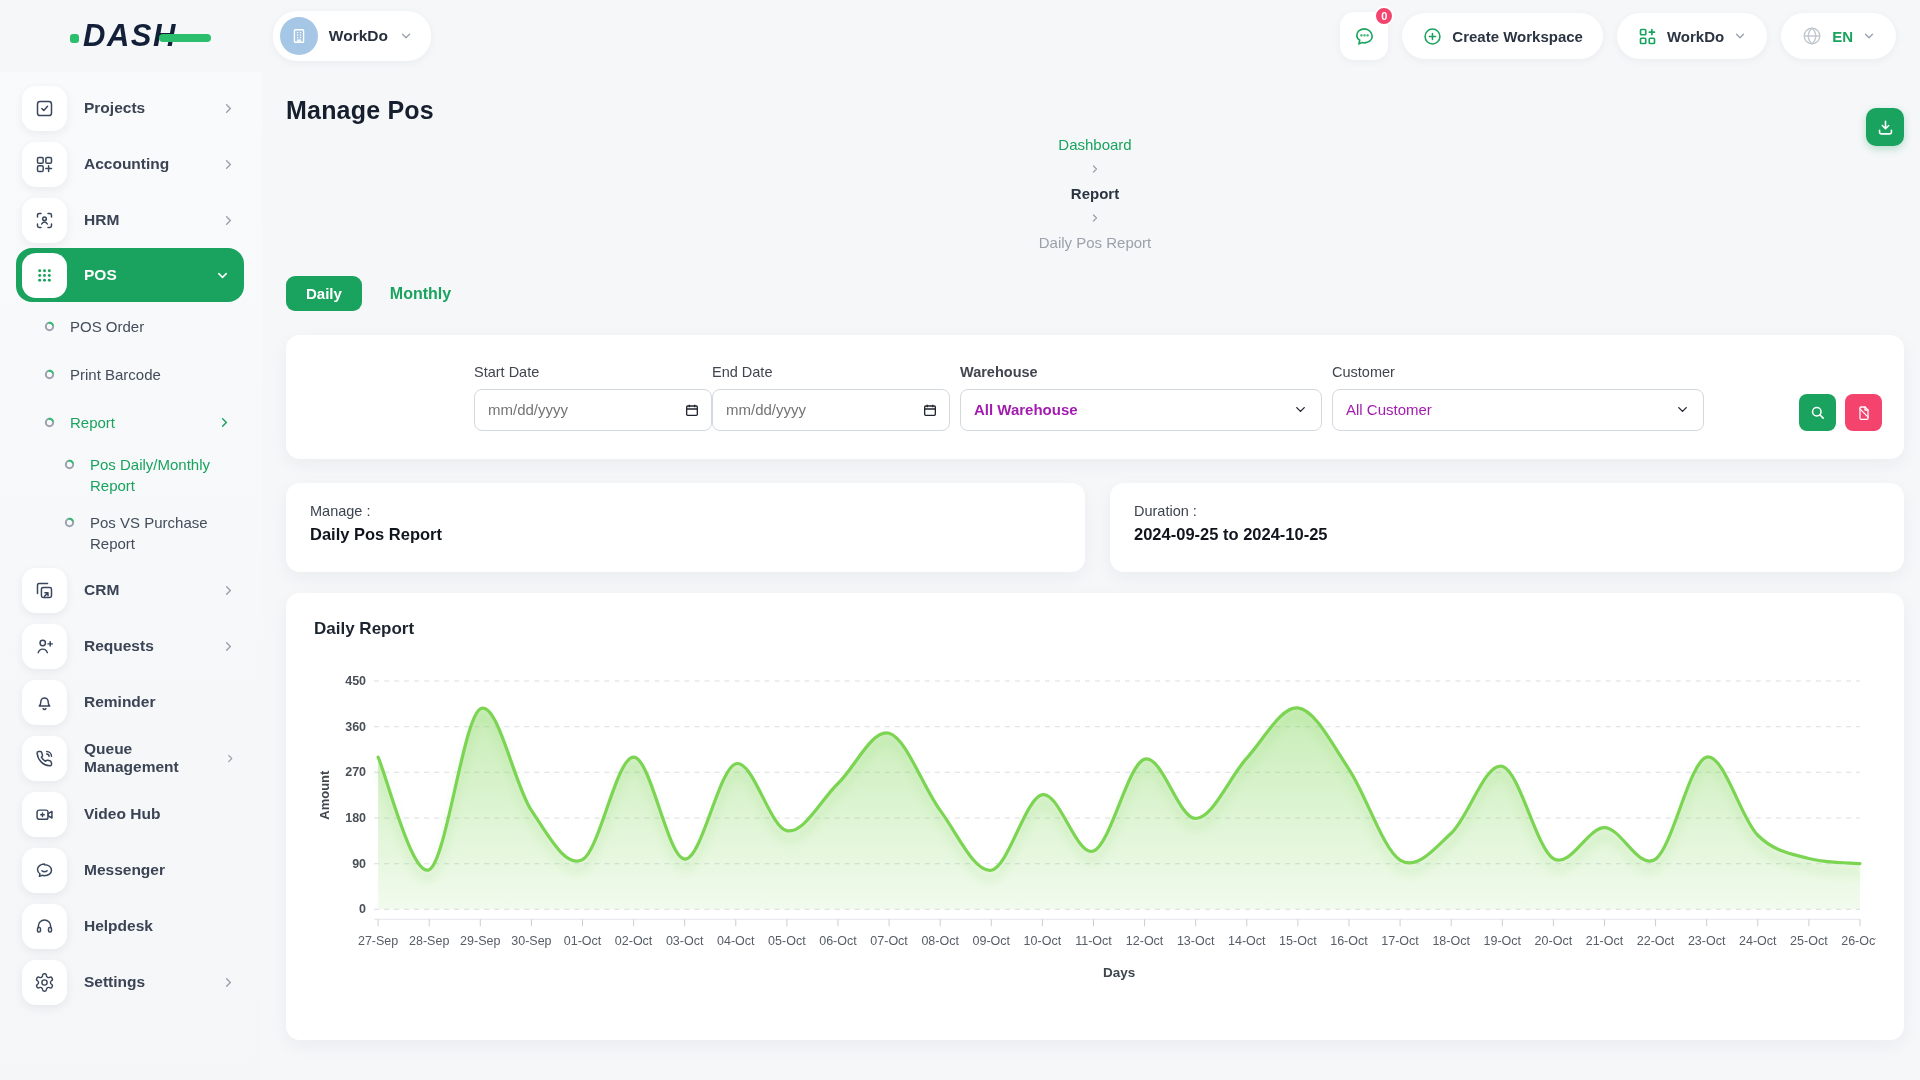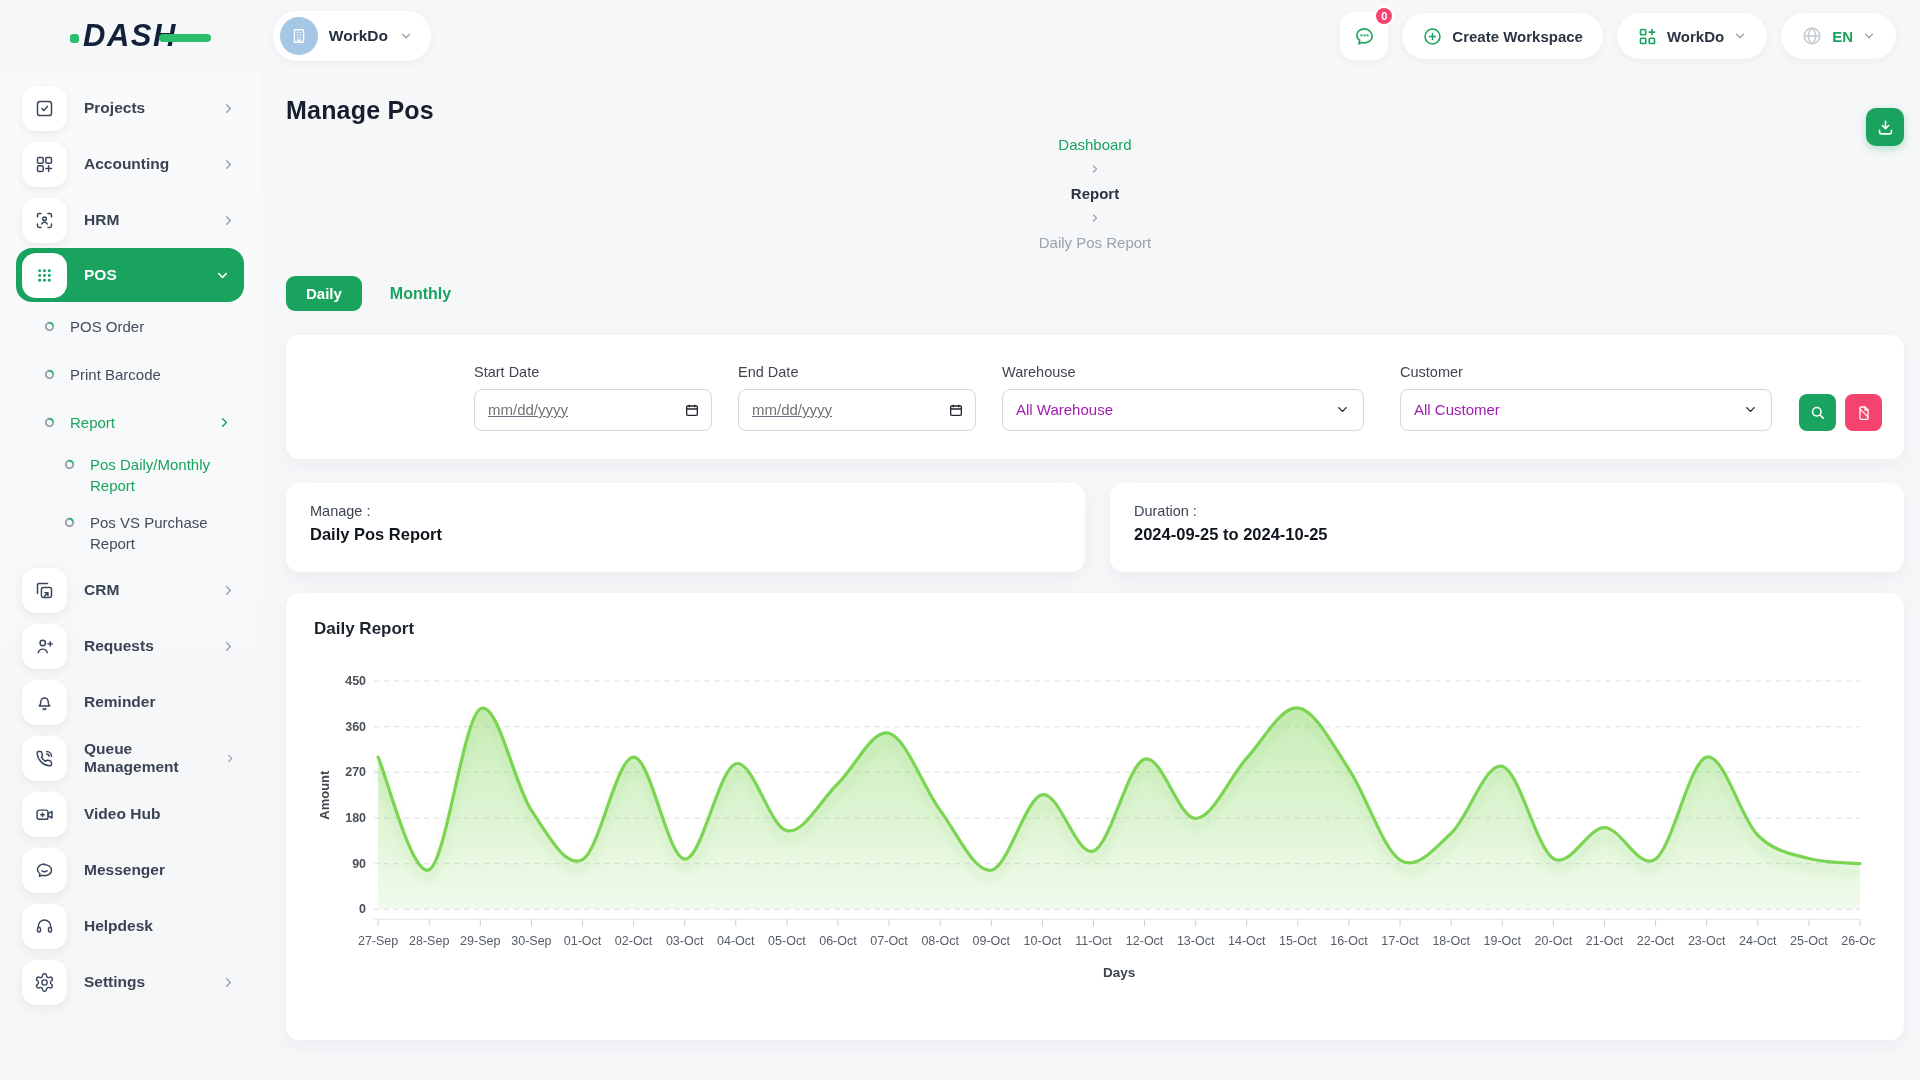--- a/index.html
+++ b/index.html
@@ -65,28 +65,28 @@
   .bc-link{color:var(--green);cursor:pointer;}
   .bc-mid{color:#2a3441;font-weight:600;cursor:pointer;}
   .bc-cur{color:#9aa2ac;}
   .bc-sep{color:#9aa2ac;display:flex;}
   .dl-btn{position:absolute;right:0;top:36px;width:38px;height:38px;border-radius:10px;background:var(--green);border:none;display:flex;align-items:center;justify-content:center;color:#fff;cursor:pointer;box-shadow:0 3px 8px rgba(26,163,95,.3);}
   .tabs{display:flex;align-items:center;gap:28px;margin-top:25px;}
   .tab-daily{background:var(--green);color:#fff;border:none;border-radius:9px;padding:9px 20px;font-size:15px;font-weight:600;cursor:pointer;}
   .tab-monthly{background:none;border:none;color:var(--green);font-size:16px;font-weight:700;cursor:pointer;}
 
   .card{background:var(--card);border-radius:14px;box-shadow:0 6px 18px rgba(25,39,62,.05);}
-  .filter-card{margin-top:24px;height:124px;display:flex;align-items:center;padding:0 22px 0 188px;gap:26px;justify-content:center;}
+  .filter-card{margin-top:24px;height:124px;display:flex;align-items:center;padding:0 22px 0 188px;justify-content:center;}
   .fgroup{display:flex;flex-direction:column;gap:9px;}
   .flabel{font-size:14.5px;color:#40454f;}
   .finput{position:relative;height:42px;border:1px solid var(--border);border-radius:8px;background:#fff;display:flex;align-items:center;padding:0 38px 0 13px;}
-  .finput input{border:none;outline:none;width:100%;font-size:15px;color:#6b7280;background:transparent;font-family:inherit;text-decoration:underline;}
+  .finput input{border:none;outline:none;width:100%;font-size:15px;color:#6b7280;background:transparent;font-family:inherit;}
   .cal-icon{position:absolute;right:11px;color:#20262e;display:flex;}
   .w-start,.w-end{width:238px;}
-  .w-warehouse{width:362px;margin-left:0;}
+  .w-warehouse{width:362px;margin-left:10px;font-weight:bold;}
   .w-customer{width:372px;margin-left:10px;}
   .select-box{height:42px;border:1px solid var(--border);border-radius:8px;background:#fff;display:flex;align-items:center;justify-content:space-between;padding:0 13px;cursor:pointer;}
   .select-box span{font-size:15px;color:#a21caf;}
   .select-box .chev{color:#20262e;display:flex;}
   .filter-actions{margin-left:auto;display:flex;gap:9px;align-self:center;margin-top:31px;}
   .sq-btn{width:37px;height:37px;border:none;border-radius:8px;display:flex;align-items:center;justify-content:center;color:#fff;cursor:pointer;}
   .sq-green{background:var(--green);}
   .sq-pink{background:var(--pink);}
 
   .summary-row{display:flex;gap:25px;margin-top:24px;}

